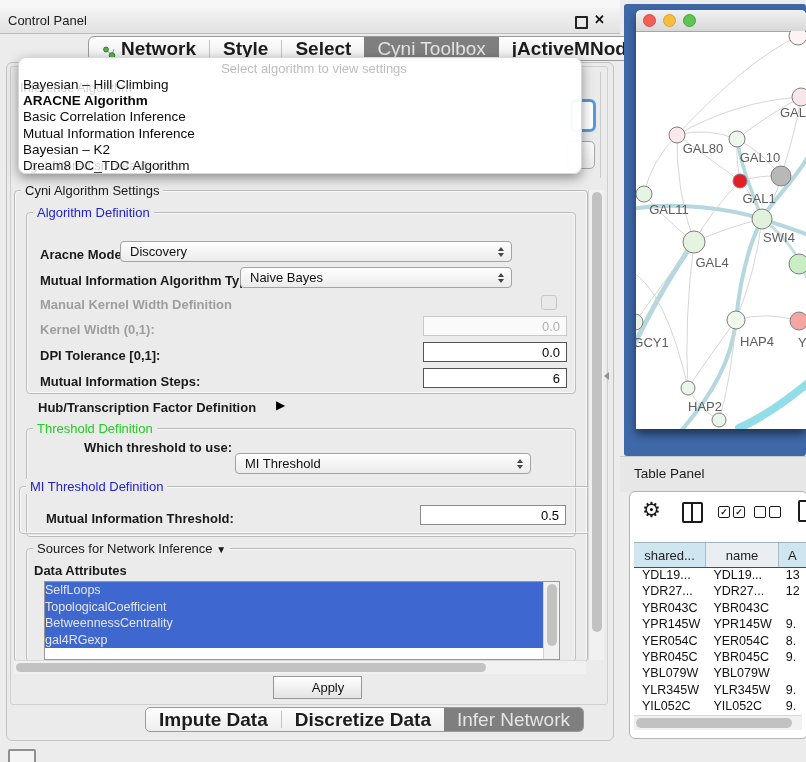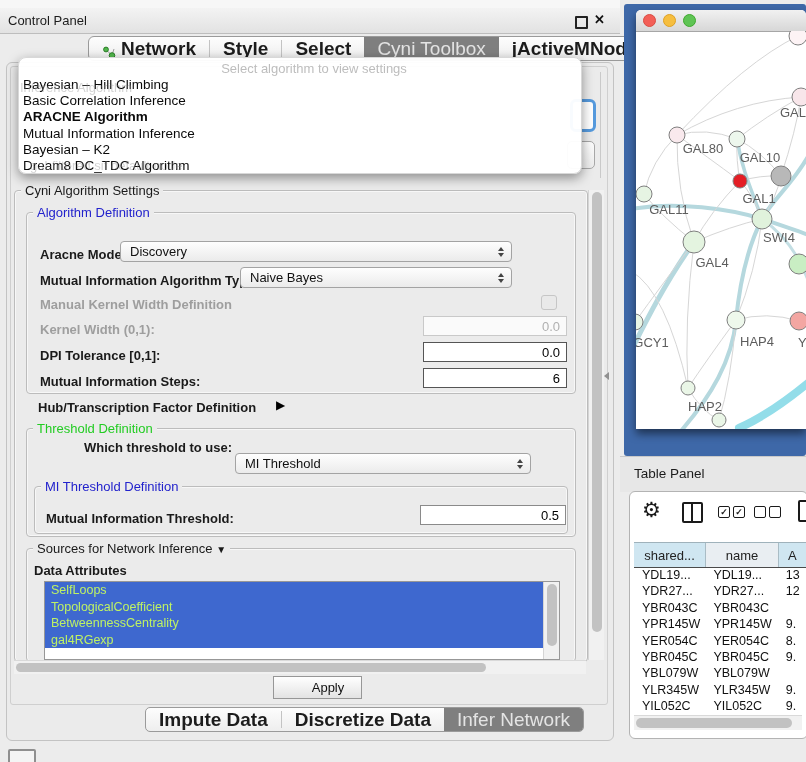--- a/index.html
+++ b/index.html
@@ -35,21 +35,21 @@
   .combo{position:absolute;border:1px solid #a3a3a3;border-radius:4px;background:linear-gradient(#fefefe,#ebebeb);
     display:flex;align-items:center;font-size:13px;color:#111;padding-left:9px;box-sizing:border-box;}
   .combo .arrows{margin-left:auto;margin-right:7px;display:flex;flex-direction:column;gap:2px;}
   .tri-up{width:0;height:0;border-left:3.5px solid transparent;border-right:3.5px solid transparent;border-bottom:4px solid #444;}
   .tri-dn{width:0;height:0;border-left:3.5px solid transparent;border-right:3.5px solid transparent;border-top:4px solid #444;}
   .tinput{position:absolute;font-size:13px;text-align:right;padding-right:6px;box-sizing:border-box;
     display:flex;align-items:center;justify-content:flex-end;background:#fff;}
   .chk{position:absolute;width:14px;height:13px;border:1px solid #c6c6c6;background:#e9e9e9;border-radius:3px;}
 
   .listbox{position:absolute;border:1px solid #979797;background:#fff;overflow:hidden;}
-  .attr-item{height:16.5px;line-height:16.5px;padding-left:6px;font-size:12.5px;color:#bef264;background:#3e68cf;}
+  .attr-item{height:16.5px;line-height:16.5px;padding-left:0;font-size:12.5px;color:#e5e5e5;background:#3e68cf;}
 
   .sb-v{position:absolute;background:#f1f1f1;border-left:1px solid #d5d5d5;}
   .sb-h{position:absolute;background:#f1f1f1;border-top:1px solid #d9d9d9;}
   .thumb{position:absolute;background:#c2c2c2;border-radius:5px;}
 
   .btn{position:absolute;border:1px solid #979797;border-radius:0;background:linear-gradient(#fff,#e3e3e3);
     font-size:13px;color:#111;display:flex;align-items:center;justify-content:center;padding-left:21px;}
 
   .bottom-tabs{left:145px;top:707px;height:23px;display:flex;border:1px solid #9a9a9a;border-radius:5px;
     background:linear-gradient(#fdfdfd,#eee);overflow:hidden;}
@@ -179,21 +179,21 @@
     <span class="legend" style="left:6px;color:#23cc23;">Threshold Definition</span>
   </div>
   <span class="lbl" style="left:84px;top:440px;">Which threshold to use:</span>
   <div class="combo" style="left:235px;top:453px;width:296px;height:21px;">
     <span>MI Threshold</span>
     <span class="arrows">
         <span class="tri-up"></span>
         <span class="tri-dn"></span>
       </span>
   </div>
-  <div class="group" style="left:34px;top:486px;width:532px;height:46px;">
+  <div class="group" style="left:19px;top:486px;width:532px;height:46px;padding-left:38px;">
     <span class="legend" style="left:6px;color:#2222cc;">MI Threshold Definition</span>
   </div>
   <span class="lbl" style="left:46px;top:511px;">Mutual Information Threshold:</span>
   <div class="tinput" style="left:420px;top:505px;width:146px;height:20px;border:1px solid #8a8a8a;color:#000;">0.5</div>
 
   <div class="group" style="left:26px;top:548px;width:548px;height:112px;">
     <span class="legend" style="left:6px;color:#1a1a1a;">
       <span>Sources for Network Inference</span>
       <span style="font-size:10px;">▼</span>
     </span>
@@ -223,22 +223,22 @@
       <div class="tab">Impute Data</div>
       <span class="tabdiv"></span>
       <div class="tab">Discretize Data</div>
       <div class="tab active">Infer Network</div>
     </div>
 
   <div class="abs dropdown">
     <div class="dd-title">Select algorithm to view settings</div>
     <div class="dd-items" id="dd-items">
         <div class="dd-item">Bayesian – Hill Climbing</div>
+        <div class="dd-item bold">ARACNE Algorithm</div>
         <div class="dd-item">Basic Correlation Inference</div>
-        <div class="dd-item bold">ARACNE Algorithm</div>
         <div class="dd-item">Mutual Information Inference</div>
         <div class="dd-item">Bayesian – K2</div>
         <div class="dd-item">Dream8 DC_TDC Algorithm</div>
       </div>
   </div>
   <div class="ghost" style="left:20px;top:80px;">Inference Algorithm</div>
   <div class="ghost" style="left:30px;top:158px;">gal-filtered sif default node</div>
 
   <div class="abs divarrow"></div>
 

